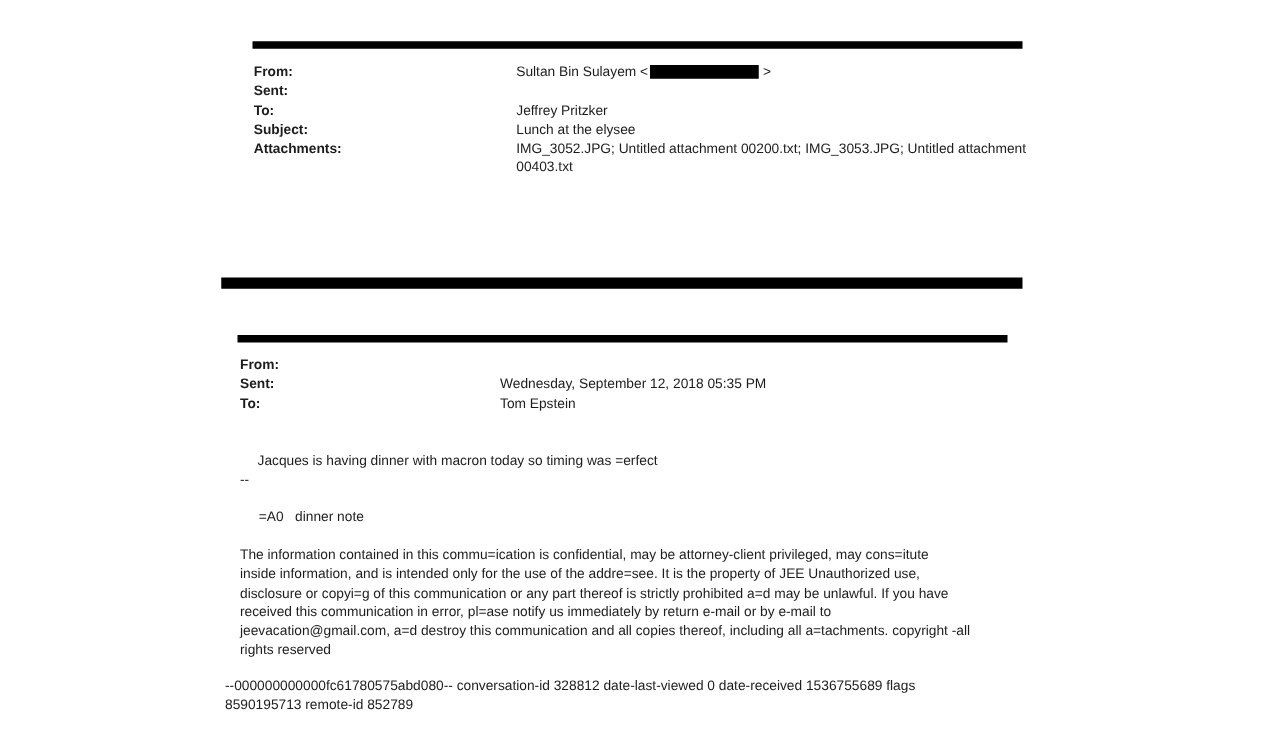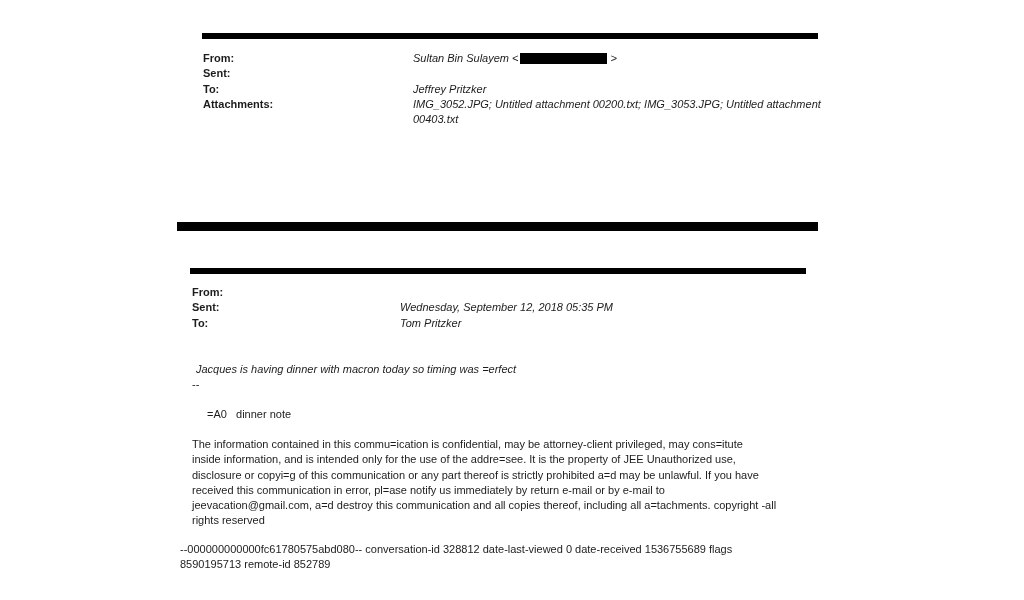--- a/index.html
+++ b/index.html
@@ -22,32 +22,32 @@
   .separator { left: 177px; top: 222px; width: 641px; height: 9px; }
   .rule2 { left: 190px; top: 268px; width: 616px; height: 6px; }
 
   .header { position: absolute; }
   .header1 { left: 203px; top: 51px; width: 640px; }
   .header2 { left: 192px; top: 285px; width: 640px; }
   .hrow { display: flex; align-items: flex-start; gap: 32px; }
   .lbl { font-weight: bold; flex: 0 0 auto; }
   .header1 .lbl { width: 178px; }
   .header2 .lbl { width: 176px; }
-  .val { flex: 1 1 auto; white-space: pre-wrap; font-style: italic; }
+  .val { flex: 1 1 auto; white-space: pre-wrap; }
 
   .redaction {
     display: inline-block;
     width: 87px; height: 11px;
     background: #000000;
     vertical-align: -2px;
     margin: 0 3px 0 2px;
   }
 
   .body1          { position: absolute; left: 203px; top: 172px; width: 650px; }
-  .body2-line1    { position: absolute; left: 196px; top: 362px; width: 650px; font-style: italic; }
+  .body2-line1    { position: absolute; left: 206px; top: 362px; width: 650px; }
   .body2-sig      { position: absolute; left: 192px; top: 377px; }
   .body2-note     { position: absolute; left: 207px; top: 407px; }
   .body2-disclaimer { position: absolute; left: 192px; top: 437px; width: 650px; }
   .body2-mime     { position: absolute; left: 180px; top: 542px; width: 630px; }
 </style>
 </head>
 <body>
 
 <div class="page">
 
@@ -59,20 +59,24 @@
       <span class="val"><span>Sultan Bin Sulayem &lt;</span><span class="redaction"></span><span>&gt;</span></span>
     </div>
     <div class="hrow">
       <span class="lbl">Sent:</span>
     </div>
     <div class="hrow">
       <span class="lbl">To:</span>
       <span class="val">Jeffrey Pritzker</span>
     </div>
     <div class="hrow">
+      <span class="lbl">Subject:</span>
+      <span class="val">Lunch at the elysee</span>
+    </div>
+    <div class="hrow">
       <span class="lbl">Attachments:</span>
       <span class="val lines">IMG_3052.JPG; Untitled attachment 00200.txt; IMG_3053.JPG; Untitled attachment
 00403.txt</span>
     </div>
   </div>
 
 
   <div class="rule separator"></div>
 
   <div class="rule rule2"></div>
@@ -80,21 +84,21 @@
   <div class="header header2">
     <div class="hrow">
       <span class="lbl">From:</span>
     </div>
     <div class="hrow">
       <span class="lbl">Sent:</span>
       <span class="val">Wednesday, September 12, 2018 05:35 PM</span>
     </div>
     <div class="hrow">
       <span class="lbl">To:</span>
-      <span class="val">Tom Pritzker</span>
+      <span class="val">Tom Epstein</span>
     </div>
   </div>
 
   <div class="txt body2-line1">Jacques is having dinner with macron today so timing was =erfect</div>
   <div class="txt body2-sig">--</div>
   <div class="txt lines body2-note">=A0   dinner note</div>
   <div class="txt lines body2-disclaimer">The information contained in this commu=ication is confidential, may be attorney-client privileged, may cons=itute
 inside information, and is intended only for the use of the addre=see. It is the property of JEE Unauthorized use,
 disclosure or copyi=g of this communication or any part thereof is strictly prohibited a=d may be unlawful. If you have
 received this communication in error, pl=ase notify us immediately by return e-mail or by e-mail to

